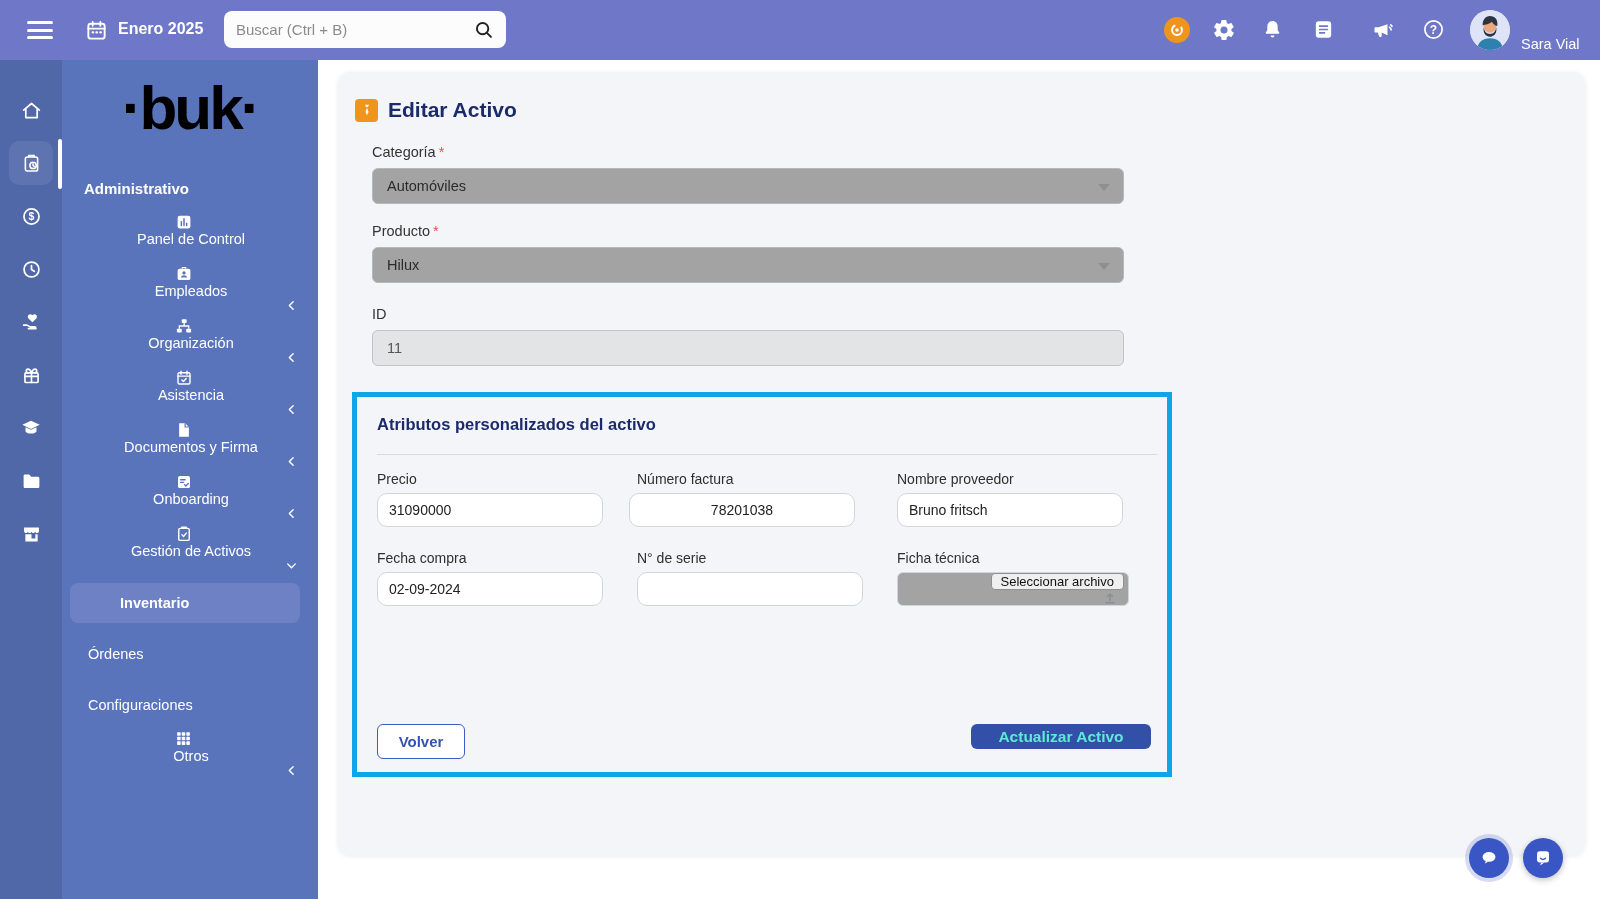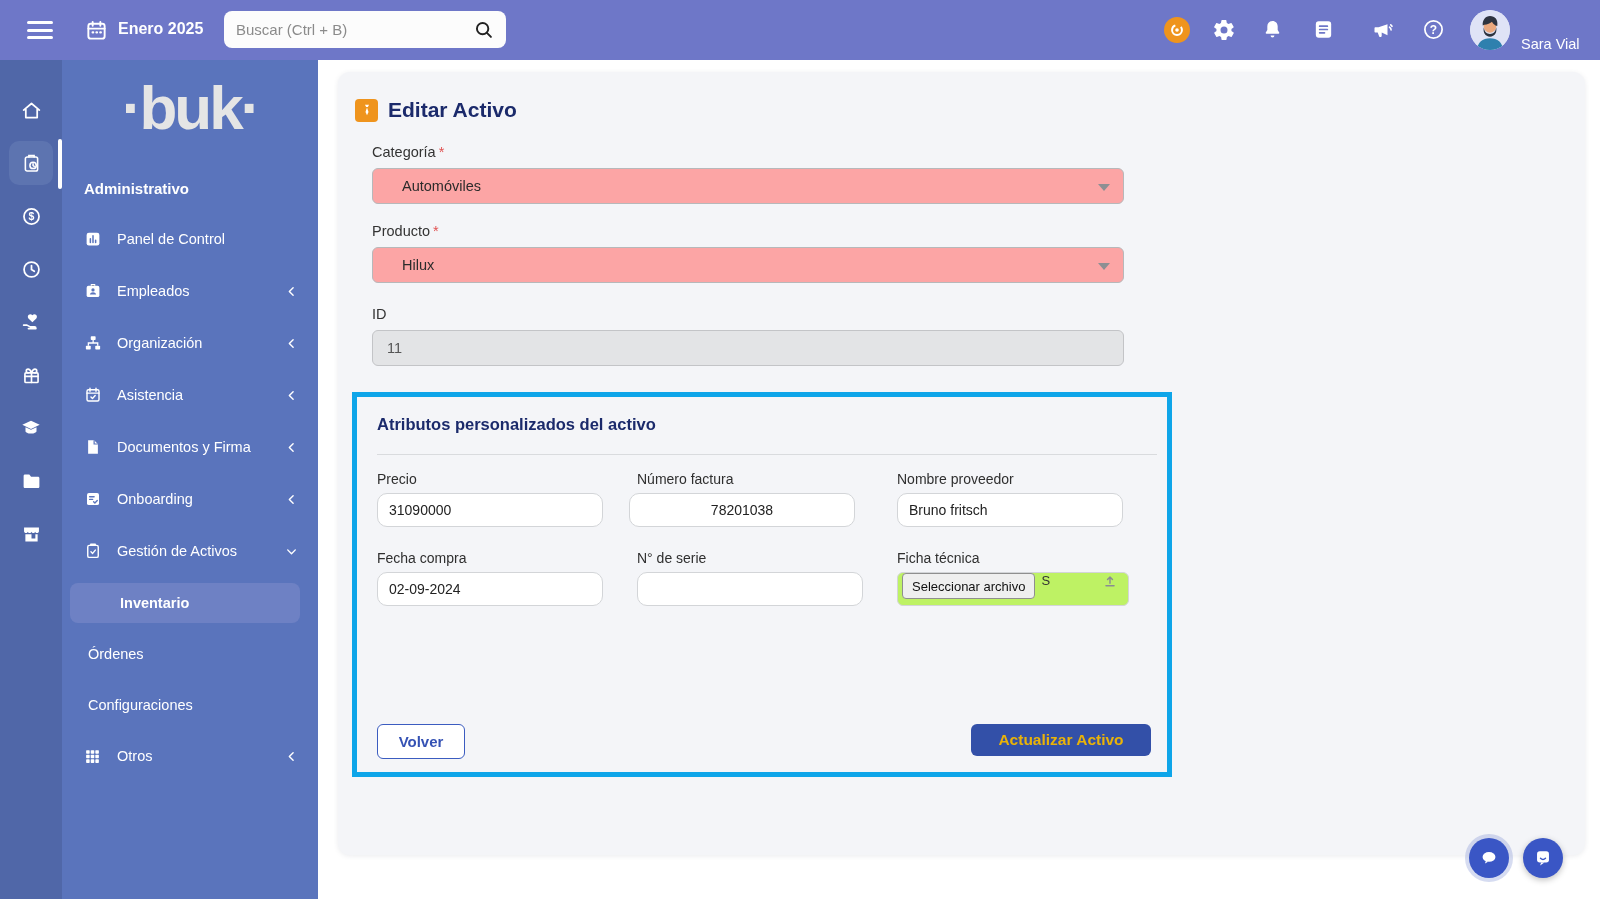--- a/index.html
+++ b/index.html
@@ -33,71 +33,71 @@
           display:flex; flex-direction:column; align-items:center; padding-top:28px; gap:9px; z-index:20; }
   .rail-item { width:44px; height:44px; display:flex; align-items:center; justify-content:center;
                border-radius:10px; cursor:pointer; }
   .rail-item.active { background:#5d74b0; }
   .rail-indicator { position:absolute; right:0; top:79px; width:4px; height:50px; background:#fff; border-radius:2px; }
 
   
   .sidebar { position:absolute; top:60px; left:62px; width:256px; height:839px; background:#5a74bc;
              color:#fff; z-index:20; }
   .logo { text-align:center; font-size:62px; font-weight:700; letter-spacing:-3px; margin-top:14px;
-          line-height:1.1; color:#e5e5e5; }
+          line-height:1.1; color:#000000; }
   .section-label { margin:38px 0 0 22px; font-size:15px; font-weight:700; }
   .nav { margin-top:16px; }
-  .nav-item { height:52px; display:flex; align-items:center; padding:0 20px 0 22px; cursor:pointer; font-size:14.5px; }
+  .nav-item { height:52px; display:flex; align-items:center; padding:0 20px 0 22px; cursor:pointer; font-size:14.5px;flex-direction:column; }
   .nav-item .nicon { width:18px; margin-right:15px; flex:0 0 18px; }
   .nav-item .chev { margin-left:auto; }
   .sub-item { height:51px; display:flex; align-items:center; padding-left:26px; font-size:14.5px; cursor:pointer; }
   .sub-item.active { height:40px; margin:6px 18px 5px 8px; padding-left:50px; background:#6e81c4;
                      border-radius:8px; font-weight:700; }
 
   
   .main { position:absolute; left:318px; top:60px; width:1282px; height:839px; background:#fff; }
   .card { position:absolute; left:20px; top:12px; width:1247px; height:783px; background:#f4f5f8;
           border-radius:12px; box-shadow:0 1px 5px rgba(60,64,90,.10); }
 
   .card-header { position:absolute; left:17px; top:26px; display:flex; align-items:center; }
   .hdr-icon { width:23px; height:23px; background:#ef941d; border-radius:4px; display:flex;
               align-items:center; justify-content:center; }
   .card-title { margin-left:10px; font-size:21px; font-weight:700; color:#1b2a6b; }
 
   .flabel { position:absolute; left:34px; font-size:14.5px; color:#333; }
   .req { color:#e05252; margin-left:3px; }
-  .sel { position:absolute; left:34px; width:752px; height:36px; background:#fca5a5; border:1px solid #b7b8ba;
-         border-radius:6px; display:flex; align-items:center; padding:0 29px; font-size:14.5px; color:#2b2b2b;
+  .sel { position:absolute; left:34px; width:752px; height:36px; background:#a3a3a3; border:1px solid #b7b8ba;
+         border-radius:6px; display:flex; align-items:center; padding:0 14px; font-size:14.5px; color:#2b2b2b;
          cursor:pointer; }
   .caret { position:absolute; right:13px; top:15px; width:0; height:0; border-left:6px solid transparent;
            border-right:6px solid transparent; border-top:7px solid #8d8f93; }
   .id-input { position:absolute; left:34px; width:752px; height:36px; background:#e3e4e6; border:1px solid #c3c4c7;
               border-radius:6px; padding:0 14px; font-size:14.5px; color:#555;
               font-family:"Liberation Sans", sans-serif; }
 
   .redbox { position:absolute; left:14px; top:320px; width:820px; height:385px; border:5px solid #0ea5e9; }
   .sec-title { position:absolute; left:20px; top:18px; font-size:16.5px; font-weight:700; color:#1b2a6b; }
   .divider { position:absolute; left:20px; top:57px; width:780px; border-top:1px solid #d9dbde; }
   .attr-label { position:absolute; font-size:14px; color:#2f2f2f; }
   .attr-input { position:absolute; width:226px; height:34px; background:#fff; border:1px solid #d3d5d8;
                 border-radius:10px; padding:0 11px; font-size:14px; color:#222;
                 font-family:"Liberation Sans", sans-serif; outline:none; }
-  .file-ctrl { position:absolute; width:232px; height:34px; background:#bef264; border:1px solid #d3d5d8;
-               border-radius:6px; display:flex; align-items:flex-start; padding:0 4px; cursor:pointer; }
+  .file-ctrl { position:absolute; width:232px; height:34px; background:#a3a3a3; border:1px solid #d3d5d8;
+               border-radius:6px; display:flex; align-items:flex-end; padding:0 4px; cursor:pointer;flex-direction:column; }
   .file-btn { height:26px; padding:0 9px; background:#efefef; border:1px solid #8f8f8f; border-radius:4px;
               font-size:13px; color:#111; display:flex; align-items:center; white-space:nowrap; cursor:pointer;
               font-family:"Liberation Sans", sans-serif; }
   .file-text { margin-left:6px; font-size:13px; color:#333; width:12px; overflow:hidden; white-space:nowrap; }
   .file-up { margin-left:auto; margin-right:6px; }
 
   .btn-back { position:absolute; left:20px; top:327px; width:88px; height:35px; background:#fff;
               border:1px solid #3b5cc0; border-radius:6px; color:#3552b4; font-size:15px; font-weight:700;
               cursor:pointer; font-family:"Liberation Sans", sans-serif; }
-  .btn-submit { position:absolute; left:614px; top:327px; width:180px; height:32px; background:#3350a8;
-                border:none; border-radius:6px; color:#eab308; font-size:15.5px; font-weight:700; cursor:pointer;
+  .btn-submit { position:absolute; left:614px; top:327px; width:180px; height:25px; background:#3350a8;
+                border:none; border-radius:6px; color:#5eead4; font-size:15.5px; font-weight:700; cursor:pointer;
                 font-family:"Liberation Sans", sans-serif; }
 
   
   .fab { position:absolute; width:40px; height:40px; border-radius:50%; background:#3a56c5; z-index:40;
          display:flex; align-items:center; justify-content:center; cursor:pointer;
          box-shadow:0 0 0 4px rgba(90,116,200,.25); }
   .fab.one { left:1469px; top:838px; }
   .fab.two { left:1523px; top:838px; box-shadow:0 2px 6px rgba(0,0,0,.25); }
 </style>
 </head>

